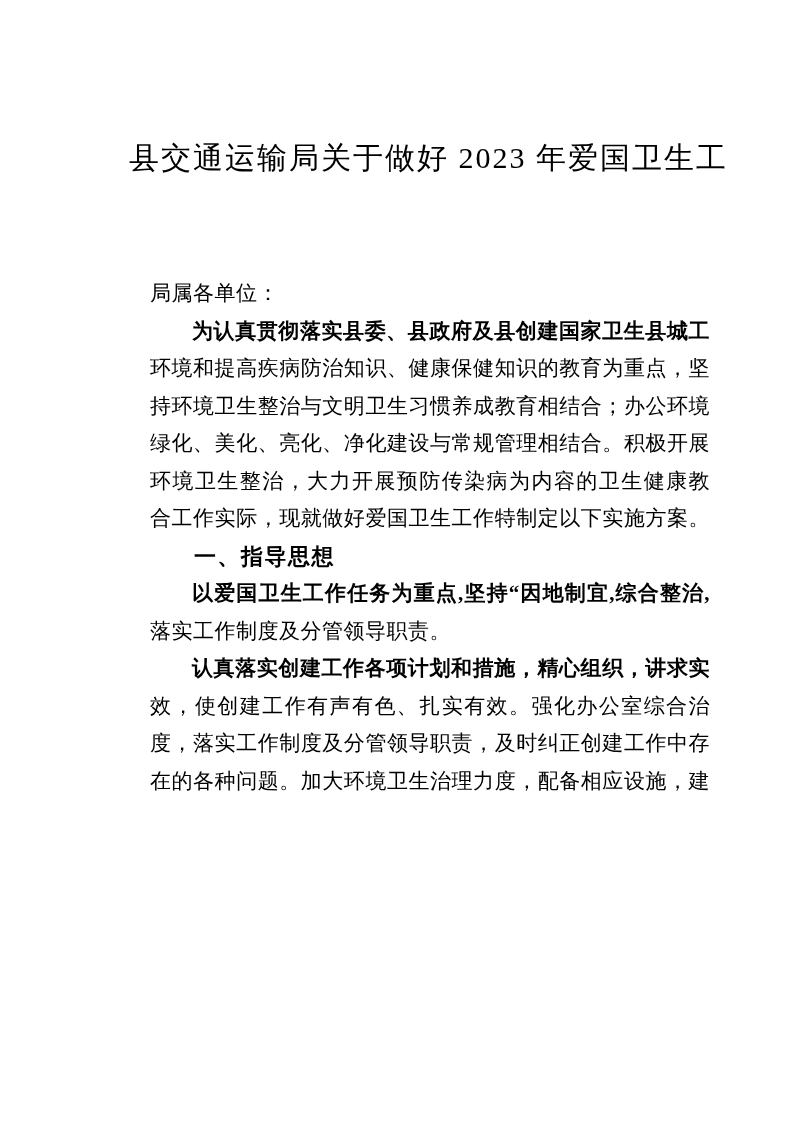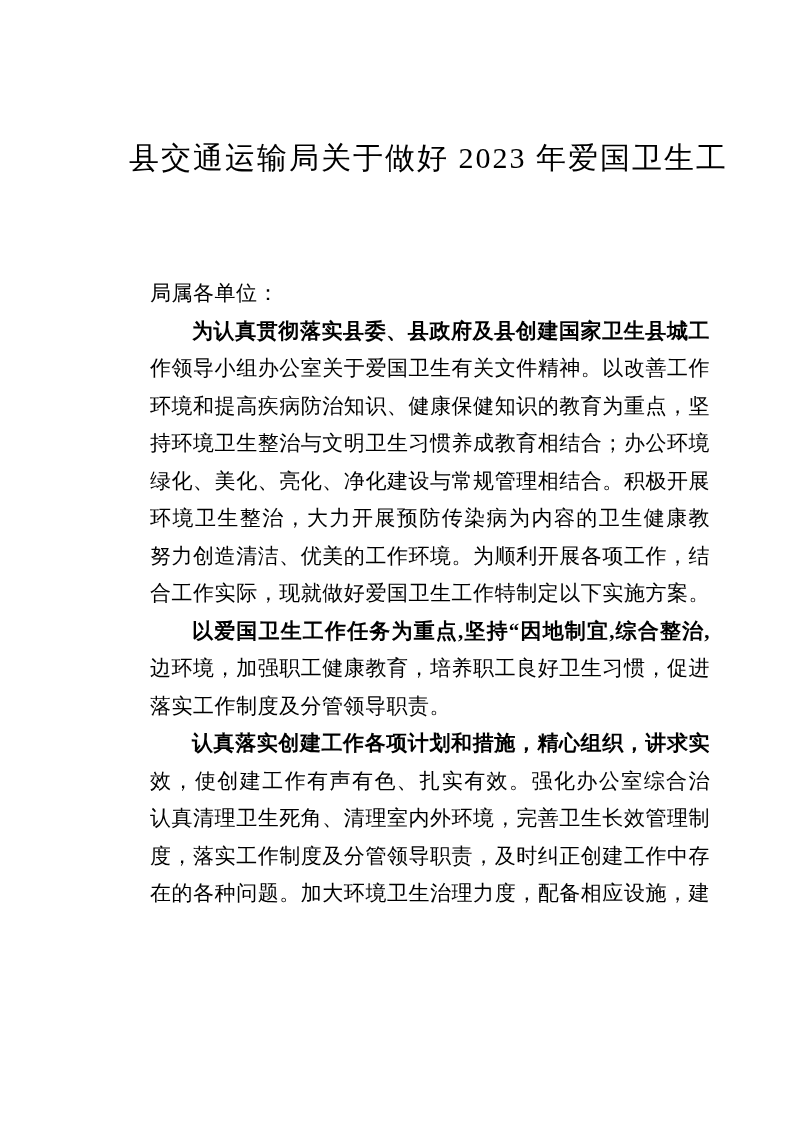--- a/index.html
+++ b/index.html
@@ -69,30 +69,27 @@
 <body>
 
 <div class="page">
   <h1 class="doc-title">
     <span class="title-line">县交通运输局关于做好 2023 年爱国卫生工</span>
   </h1>
   <div class="doc-body">
     <div class="salutation">局属各单位：</div>
     <div id="blocks">
         <div class="line indent stretch">为认真贯彻落实县委、县政府及县创建国家卫生县城工</div>
-        <div class="line stretch">作领导小组办公室关于爱国卫生有关文件精神。以改善工作</div>
         <div class="line stretch">环境和提高疾病防治知识、健康保健知识的教育为重点，坚</div>
         <div class="line stretch">持环境卫生整治与文明卫生习惯养成教育相结合；办公环境</div>
         <div class="line stretch">绿化、美化、亮化、净化建设与常规管理相结合。积极开展</div>
         <div class="line stretch">环境卫生整治，大力开展预防传染病为内容的卫生健康教育。</div>
-        <div class="line stretch">努力创造清洁、优美的工作环境。为顺利开展各项工作，结</div>
         <div class="line stretch">合工作实际，现就做好爱国卫生工作特制定以下实施方案。</div>
+        <div class="heading">一、指导思想</div>
         <div class="line indent stretch">以爱国卫生工作任务为重点,坚持“因地制宜,综合整治,</div>
-        <div class="line stretch">边环境，加强职工健康教育，培养职工良好卫生习惯，促进</div>
         <div class="line">落实工作制度及分管领导职责。</div>
         <div class="line indent stretch">认真落实创建工作各项计划和措施，精心组织，讲求实</div>
         <div class="line stretch">效，使创建工作有声有色、扎实有效。强化办公室综合治理，</div>
-        <div class="line stretch">认真清理卫生死角、清理室内外环境，完善卫生长效管理制</div>
         <div class="line stretch">度，落实工作制度及分管领导职责，及时纠正创建工作中存</div>
         <div class="line stretch">在的各种问题。加大环境卫生治理力度，配备相应设施，建</div>
       </div>
   </div>
 </div>
 
 </body></html>

